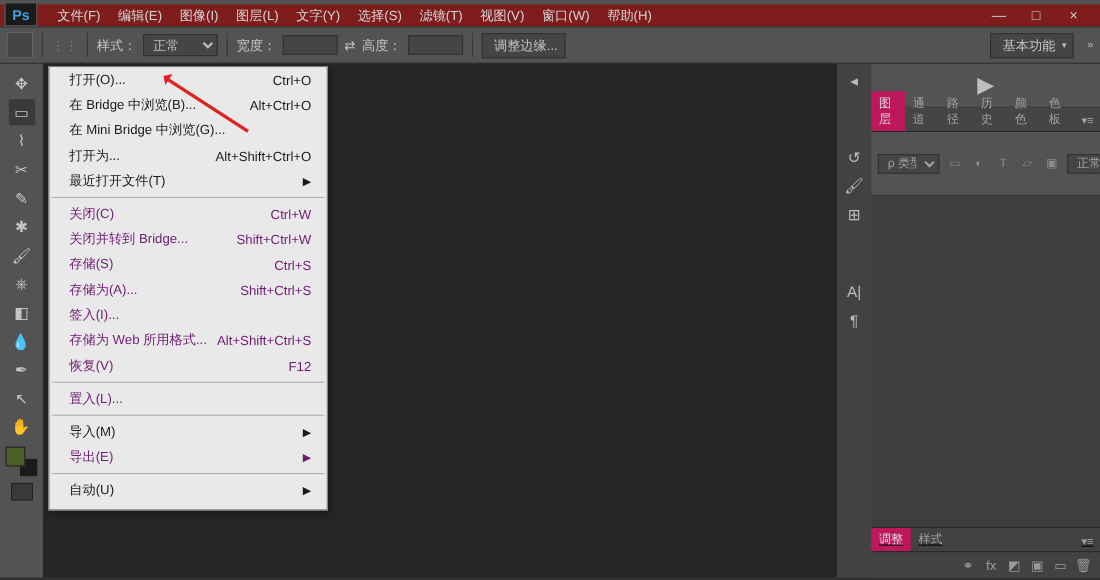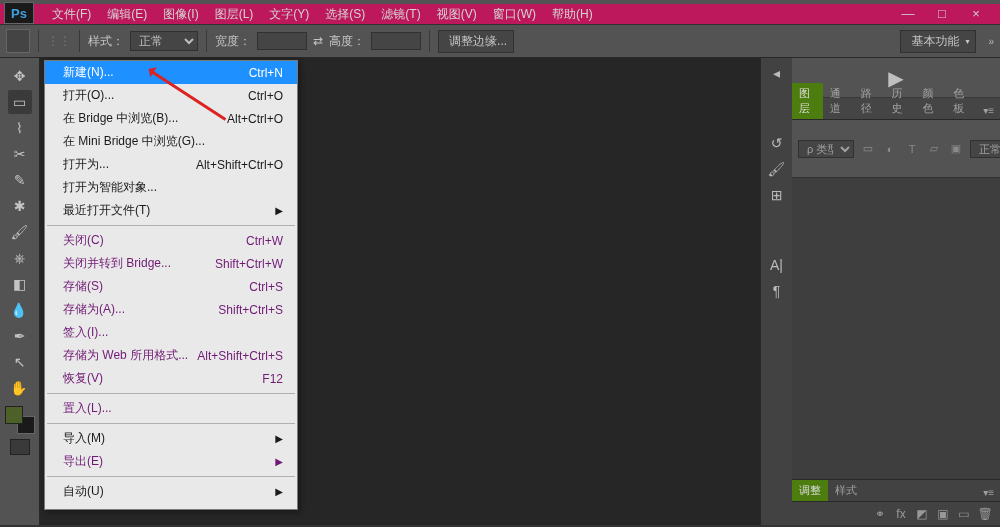--- a/index.html
+++ b/index.html
@@ -4,21 +4,21 @@
 <style>
   * { margin: 0; padding: 0; box-sizing: border-box; font-family: "Microsoft YaHei", sans-serif; }
   body { background: #333; overflow: hidden; width: 1000px; height: 527px; }
   
   .titlebar { height: 26px; background: #535353; display: flex; align-items: center; justify-content: space-between; padding: 0 4px; }
   .logo { width: 30px; height: 22px; display: flex; align-items: center; justify-content: center; font-size: 13px; font-weight: bold; color: #0a0a0a; background: #1a1a1a; border: 1px solid #666; }
   .logo span { color: #3fa0dd; }
   .win-controls { display: flex; gap: 10px; padding-right: 8px; }
   .win-btn { width: 24px; height: 18px; display: flex; align-items: center; justify-content: center; color: #ccc; font-size: 13px; cursor: pointer; }
   
-  .menubar { height: 20px; background: #be185d; display: flex; align-items: center; padding-left: 44px; margin-top: -22px; }
+  .menubar { height: 20px; background: #7f1d1d; display: flex; align-items: center; padding-left: 44px; margin-top: -22px; }
   .menu-item { padding: 2px 8px; color: #d4d4d4; font-size: 12px; cursor: pointer; }
   
   .optbar { height: 34px; background: #535353; border-top: 1px solid #313131; border-bottom: 1px solid #282828; display: flex; align-items: center; padding: 0 6px; gap: 6px; }
   .opt-icon { width: 24px; height: 24px; border: 1px solid #666; background: #444; }
   .opt-label { color: #c4c4c4; font-size: 12px; }
   .opt-select { background: #454545; color: #bdbdbd; border: 1px solid #313131; font-size: 12px; height: 20px; padding: 0 18px 0 4px; }
   .opt-input { width: 50px; height: 18px; background: #454545; border: 1px solid #313131; color: #aaa; font-size: 11px; }
   .divider { width: 1px; height: 22px; background: #383838; margin: 0 2px; }
   .opt-btn { background: #454545; border: 1px solid #313131; color: #c4c4c4; font-size: 12px; padding: 2px 6px 2px 10px; display: flex; align-items: center; gap: 6px; cursor: pointer; }
   .tri { font-size: 8px; }
@@ -51,33 +51,33 @@
   .iconcol { width: 32px; background: #424242; border-left: 1px solid #282828; display: flex; flex-direction: column; align-items: center; padding-top: 4px; gap: 4px; }
   .iconcol .ic { width: 22px; height: 22px; color: #bbb; font-size: 14px; display: flex; align-items: center; justify-content: center; cursor: pointer; }
   .iconcol .pad { height: 40px; }
   
   .right { width: 208px; background: #535353; display: flex; flex-direction: column; }
   .play { height: 40px; display: flex; align-items: center; justify-content: center; border-bottom: 1px solid #383838; }
   .play-btn { color: #bfbfbf; font-size: 20px; cursor: pointer; }
   
   .panel-tabs { height: 22px; background: #454545; display: flex; align-items: flex-end; border-bottom: 1px solid #282828; }
   .ptab { padding: 3px 7px; font-size: 11px; color: #a0a0a0; cursor: pointer; }
-  .ptab.active { background: #4d7c0f; color: #dcdcdc; }
+  .ptab.active { background: #be185d; color: #dcdcdc; }
   .ptab.menu { margin-left: auto; padding: 3px 6px; font-size: 10px; }
   
   .panel-body { padding: 6px; display: flex; gap: 6px; border-bottom: 1px solid #333; }
   .prow { display: flex; align-items: center; gap: 6px; }
   .psel { background: #454545; color: #a0a0a0; border: 1px solid #313131; font-size: 11px; height: 18px; padding: 0 4px; flex: 1; }
   .psel.small { flex: 0; width: 56px; }
   .plabel { color: #9c9c9c; font-size: 11px; }
   .pic { width: 16px; height: 16px; color: #8a8a8a; font-size: 11px; display: flex; align-items: center; justify-content: center; cursor: pointer; }
   
   .layers-area { flex: 1; background: #3e3e3e; }
   
-  .bottom-tabs { height: 22px; background: #424242; display: flex; align-items: flex-end; border-top: 1px solid #282828; }
+  .bottom-tabs { height: 22px; background: #424242; display: flex; align-items: flex-end; border-top: 1px solid #282828; text-decoration: underline; }
   .footer { height: 24px; background: #424242; border-top: 1px solid #282828; display: flex; align-items: center; justify-content: flex-end; gap: 3px; padding: 0 6px; }
   .ficon { width: 18px; height: 18px; color: #999; font-size: 12px; display: flex; align-items: center; justify-content: center; cursor: pointer; }
 </style>
 </head>
 <body>
 
 <div class="titlebar">
   <div style="display:flex;align-items:center;gap:6px;">
     <div class="logo">
         <span>Ps</span>
@@ -145,43 +145,35 @@
     <div class="tool">✋</div>
     <div class="tool-swatches">
       <div class="swatch-bg"></div>
       <div class="swatch-fg"></div>
     </div>
     <div class="tool-mode"></div>
   </div>
 
   <div class="canvas">
     <div class="dropdown" id="filemenu">
-        <div class="dd-item highlighted">
-          <span>新建(N)...</span>
-          <span>Ctrl+N</span>
-        </div>
         <div class="dd-item">
           <span>打开(O)...</span>
           <span>Ctrl+O</span>
         </div>
         <div class="dd-item">
           <span>在 Bridge 中浏览(B)...</span>
           <span>Alt+Ctrl+O</span>
         </div>
         <div class="dd-item">
           <span>在 Mini Bridge 中浏览(G)...</span>
           <span></span>
         </div>
         <div class="dd-item">
           <span>打开为...</span>
           <span>Alt+Shift+Ctrl+O</span>
-        </div>
-        <div class="dd-item">
-          <span>打开为智能对象...</span>
-          <span></span>
         </div>
         <div class="dd-item">
           <span>最近打开文件(T)</span>
           <span class="dd-sub">▶</span>
         </div>
         <div class="dd-sep"></div>
         <div class="dd-item disabled">
           <span>关闭(C)</span>
           <span>Ctrl+W</span>
         </div>

